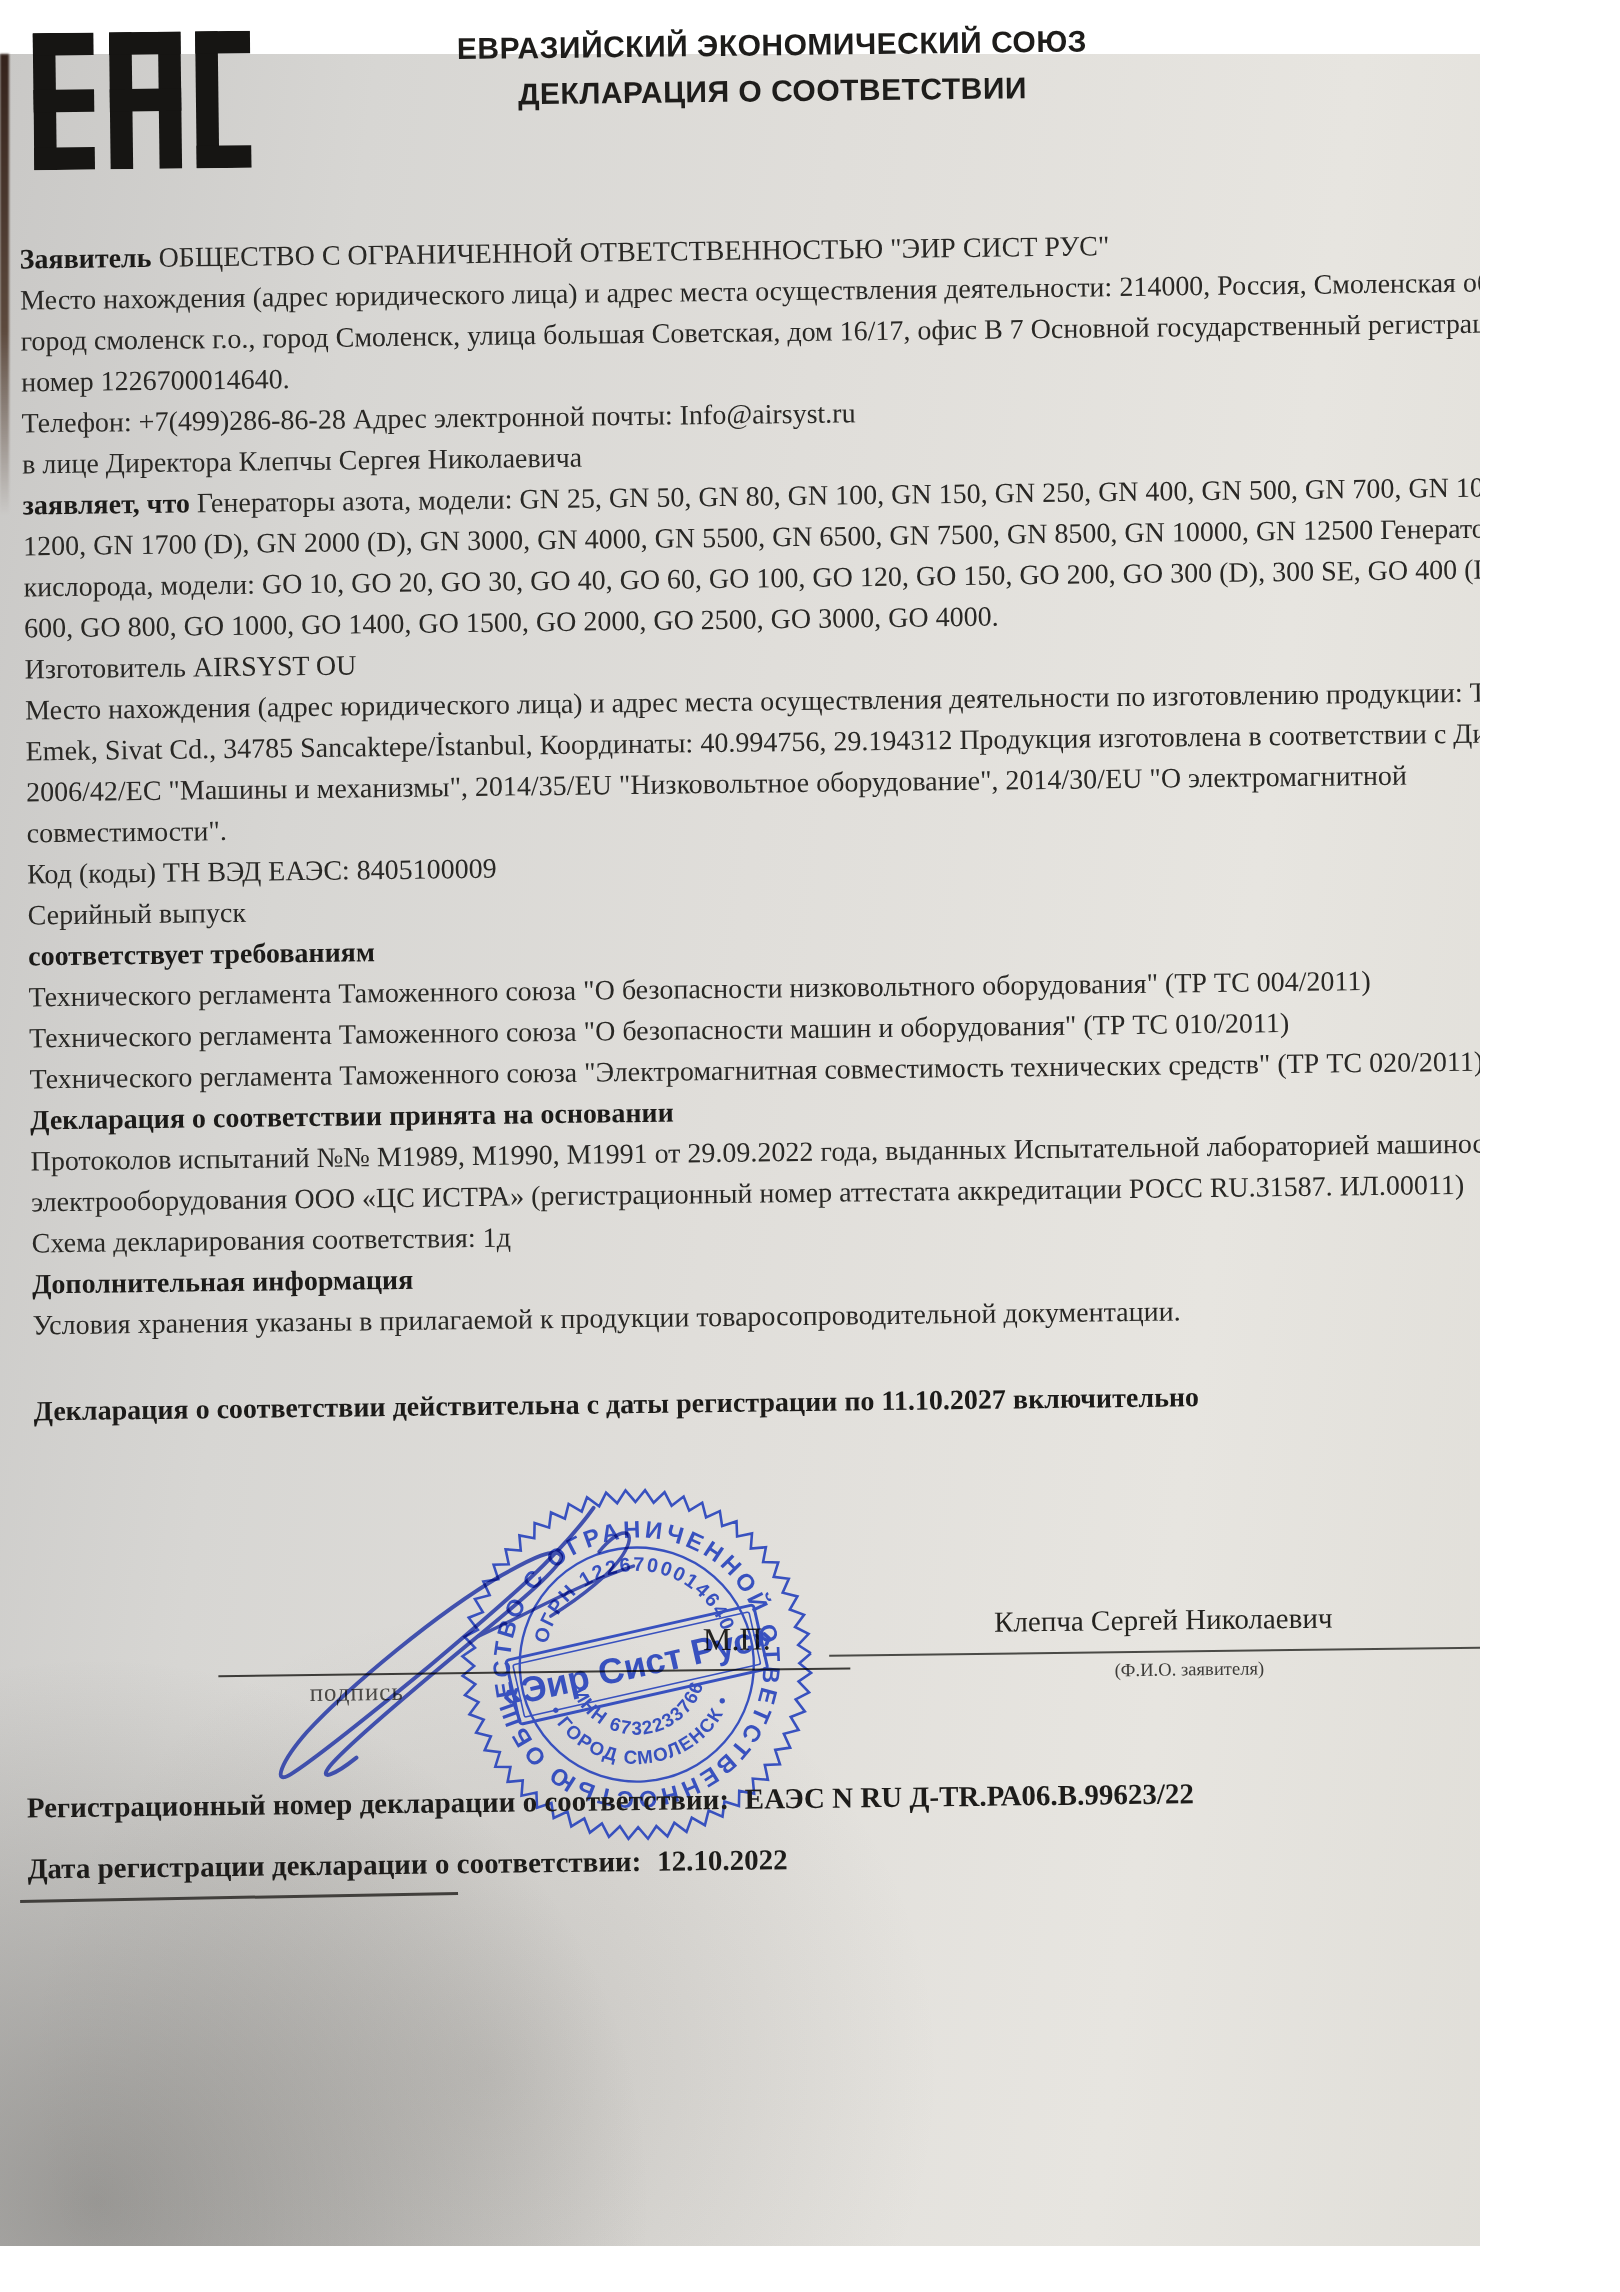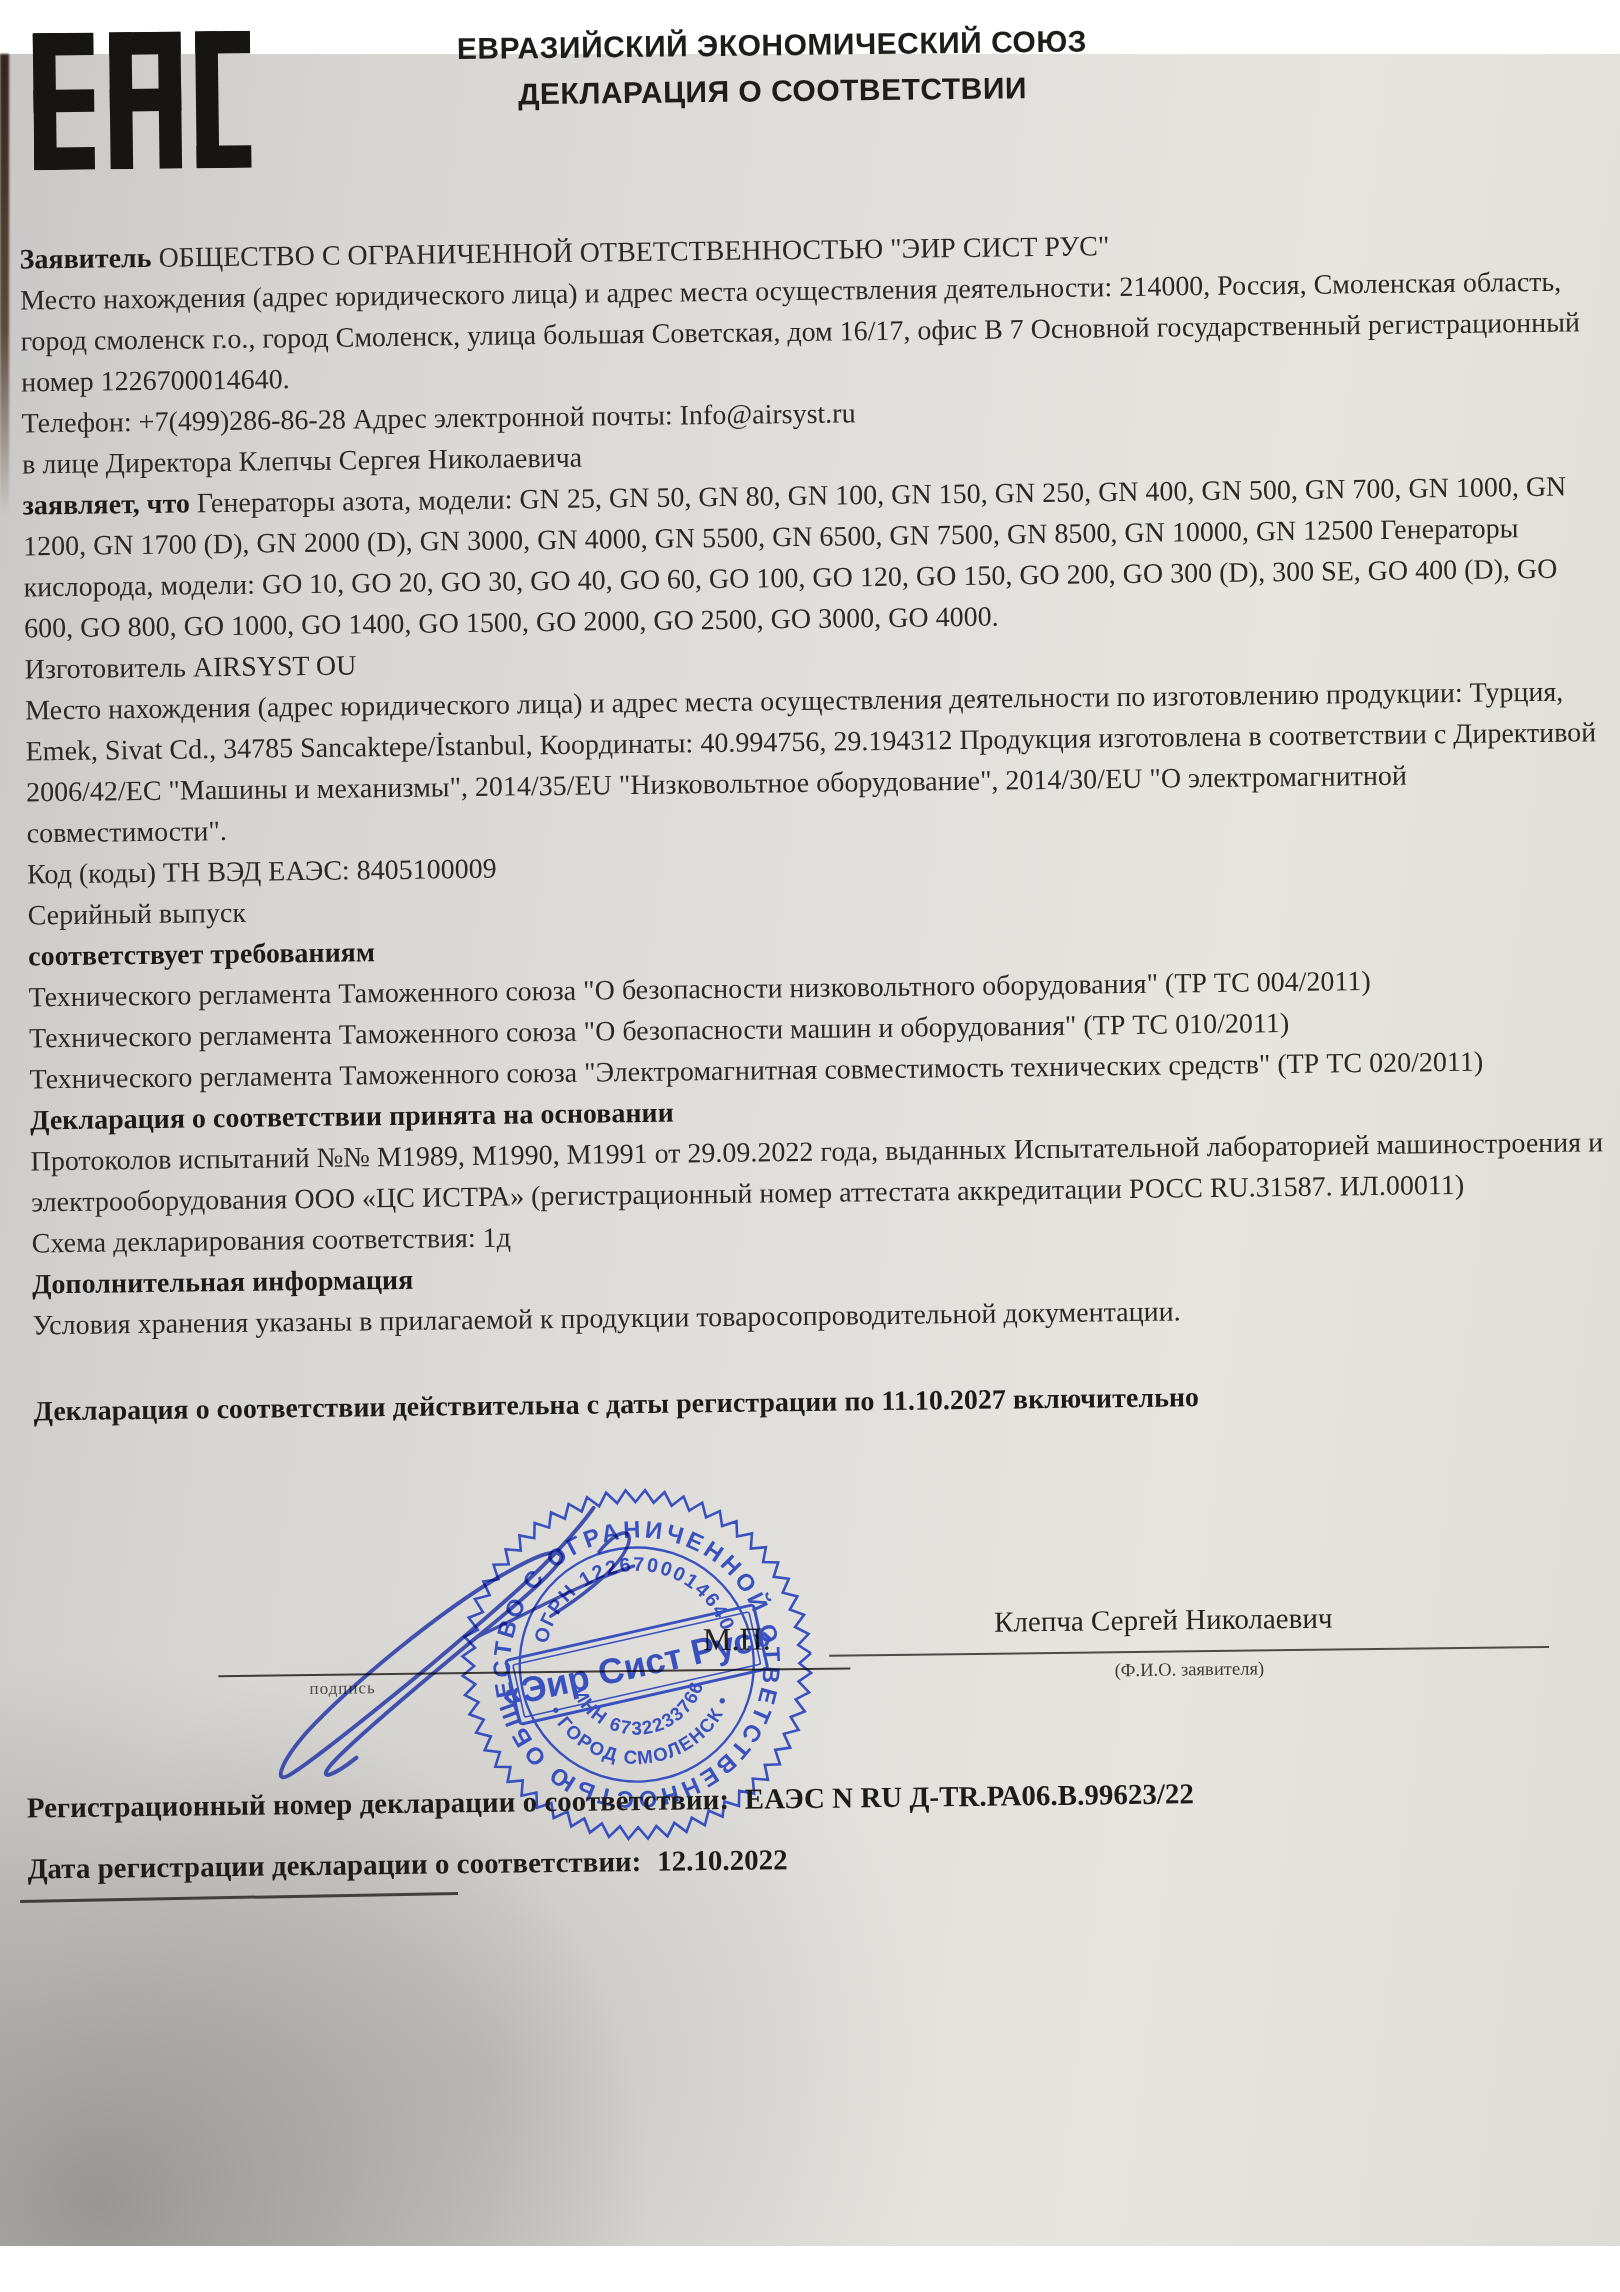--- a/index.html
+++ b/index.html
@@ -1,16 +1,16 @@
 <!DOCTYPE html>
 <html style="--stamp-color: #2b46bd;"><head>
 <meta charset="utf-8">
 <style>
   html,body{margin:0;padding:0;}
-  .page{position:relative;width:1620px;height:2293px;background:#ffffff;overflow:hidden;
+  .page{position:relative;width:1480px;height:2293px;background:#ffffff;overflow:hidden;
         font-family:"Liberation Serif",serif;}
   .paper{position:absolute;left:0;top:54px;width:1620px;height:2192px;
     background:
       radial-gradient(ellipse 55% 40% at 6% 98%, rgba(62,60,57,0.40), rgba(0,0,0,0) 62%),
       radial-gradient(ellipse 40% 30% at 30% 92%, rgba(90,88,84,0.18), rgba(0,0,0,0) 70%),
       linear-gradient(97deg,#c9c8c6 0%,#d7d6d3 20%,#e0dedA 45%,#e7e5e0 72%,#dedcd6 100%);}
   .edge-strip{position:absolute;left:0;top:0;width:8.8px;height:461px;
       background:linear-gradient(to bottom,#35231c,#5d4a3e 60%,rgba(93,74,62,0));filter:blur(1px);}
   .doc{position:absolute;left:0;top:0;width:1620px;height:2192px;
        transform:rotate(-0.7deg);transform-origin:59px 255px;color:#262522;}
@@ -24,21 +24,21 @@
   
   .content{position:absolute;left:19.6px;top:238px;width:1580px;
      font-size:28px;line-height:41px;color:#292825;}
   .content p{margin:0;}
   .b{font-weight:bold;color:#1c1b19;}
   p.b{font-weight:bold;color:#1c1b19;}
   .validity{margin-top:45px !important;}
 
   
   .sig-line{position:absolute;left:201px;top:1677px;width:632px;border-top:2.5px solid #3c3b38;}
-  .podpis{position:absolute;left:292px;top:1682px;font-size:17px;color:#4a4946;letter-spacing:1px;}
+  .podpis{position:absolute;left:292px;top:1682px;font-size:25px;color:#4a4946;letter-spacing:1px;}
   .mp{position:absolute;left:686px;top:1629px;font-size:32px;color:#24231f;}
   .fio-name{position:absolute;left:823px;top:1617px;width:647px;text-align:center;font-size:29px;color:#24231f;}
   .fio-line{position:absolute;left:812px;top:1664px;width:720px;border-top:2.5px solid #4a4a46;}
   .fio-label{position:absolute;left:812px;top:1672px;width:720px;text-align:center;font-size:18.6px;color:#3e3d3a;}
 
   
   .stamp{position:absolute;left:441px;top:1493px;width:357px;height:357px;
      mix-blend-mode:multiply;opacity:0.93;transform:rotate(-3deg);}
   .stamp .sline{stroke:var(--stamp-color,#2b46bd);fill:none;}
   .stamp text{fill:var(--stamp-color,#2b46bd);font-family:"Liberation Sans",sans-serif;font-weight:bold;}

